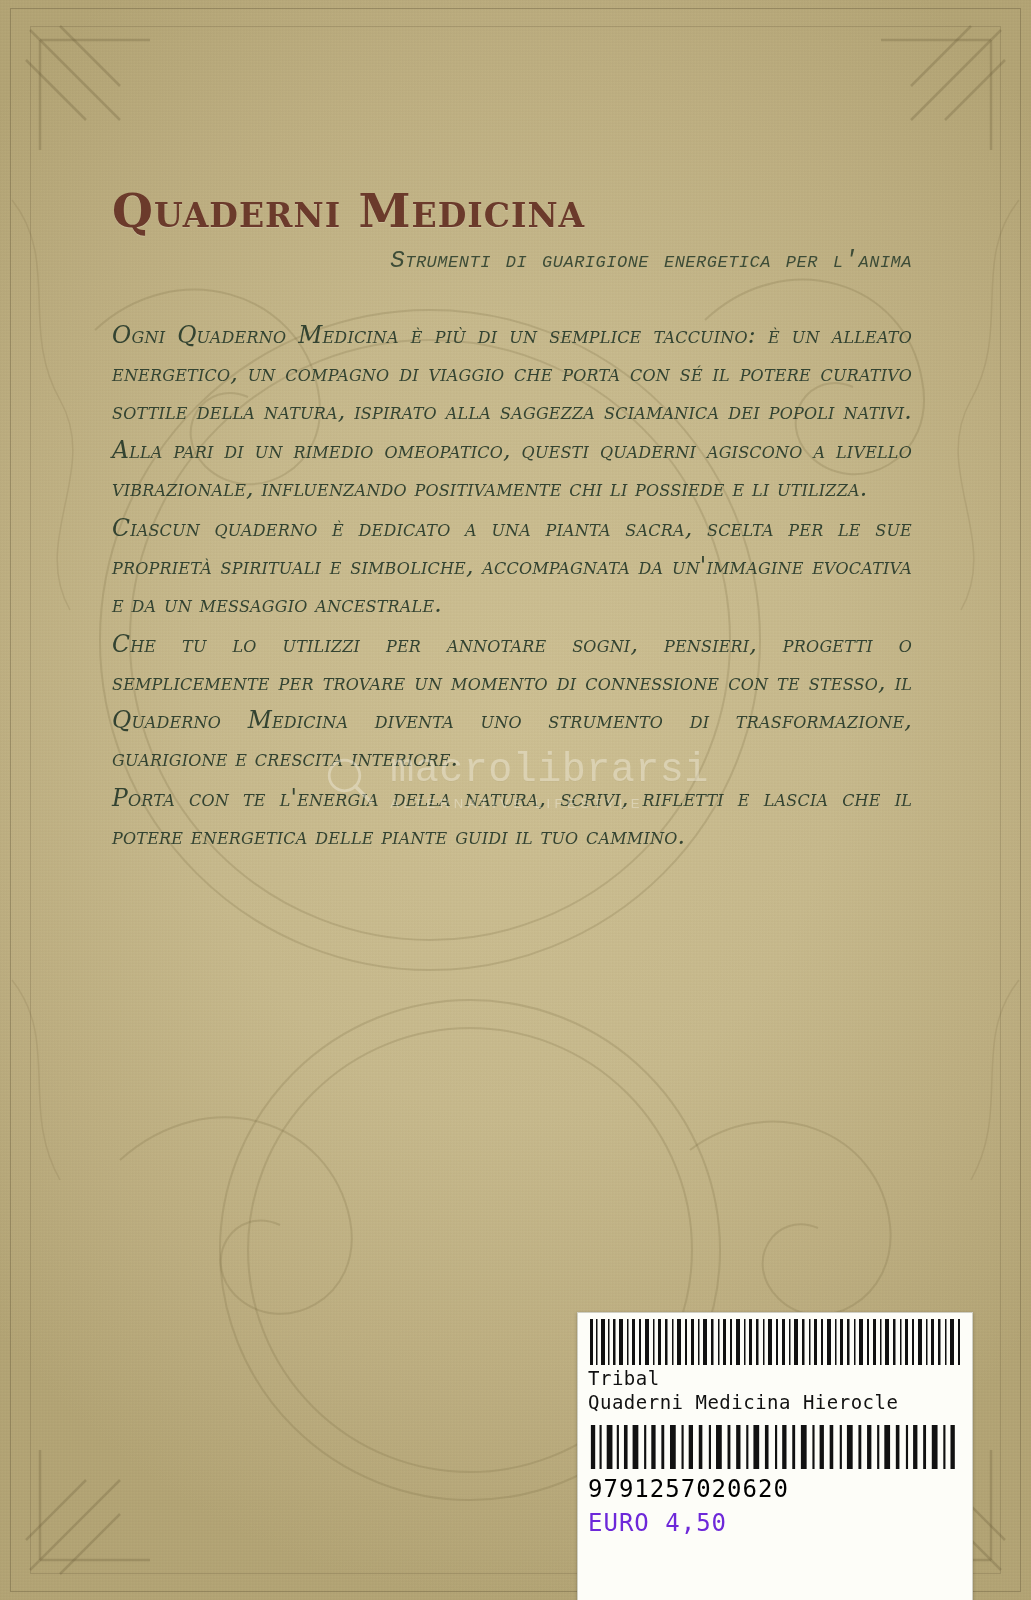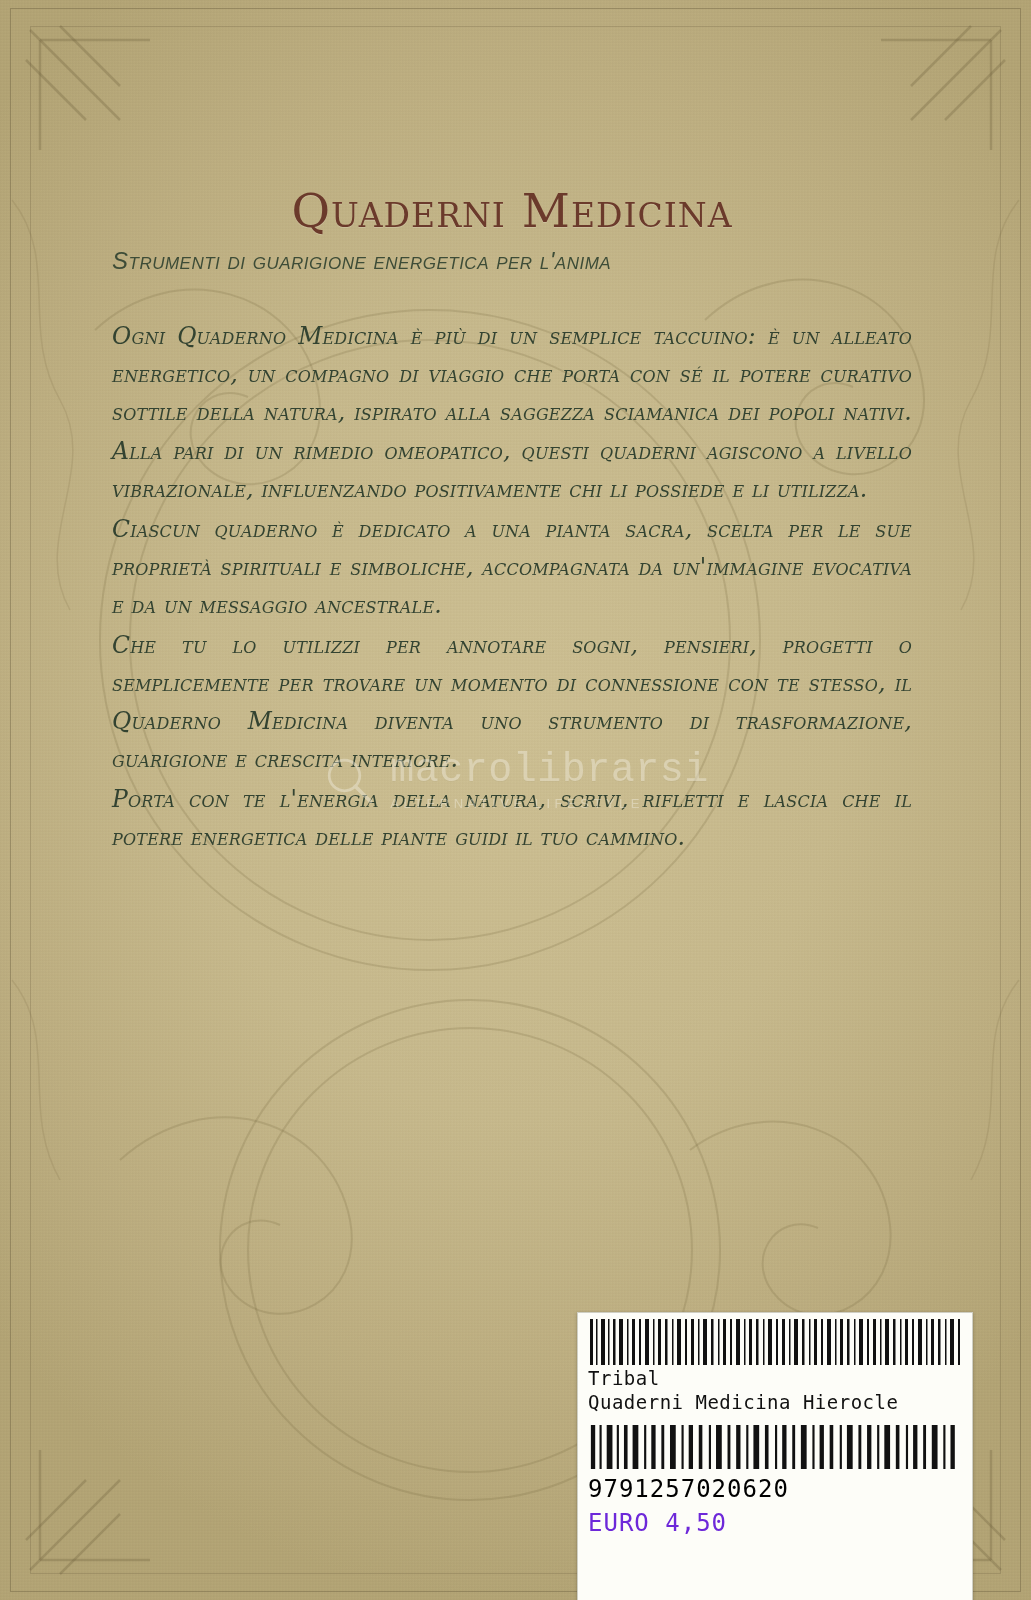--- a/index.html
+++ b/index.html
@@ -60,33 +60,33 @@
     width: 800px;
     text-align: left;
     color: #33432f;
   }
 
   .title {
     font-family: "DejaVu Serif", serif;
     font-size: 47px;
     letter-spacing: 1px;
     color: #6b3a2b;
-    text-align: center;
-    font-weight: normal;
+    text-align: left;
+    font-weight: bold;
     font-variant: small-caps;
     text-shadow: 0 1px 0 rgba(255,255,255,0.18);
     margin: 0;
     line-height: 1.05;
   }
 
   .subtitle {
-    font-family: Liberation Sans, sans-serif;
+    font-family: Liberation Mono, monospace;
     font-size: 24px;
     color: #3d4c37;
-    text-align: left;
+    text-align: right;
     font-style: italic;
     font-variant: small-caps;
     letter-spacing: 0.5px;
     margin: 12px 0 0 0;
   }
 
   .body-copy {
     margin-top: 42px;
     font-family: "DejaVu Serif", serif;
     font-size: 23.5px;

